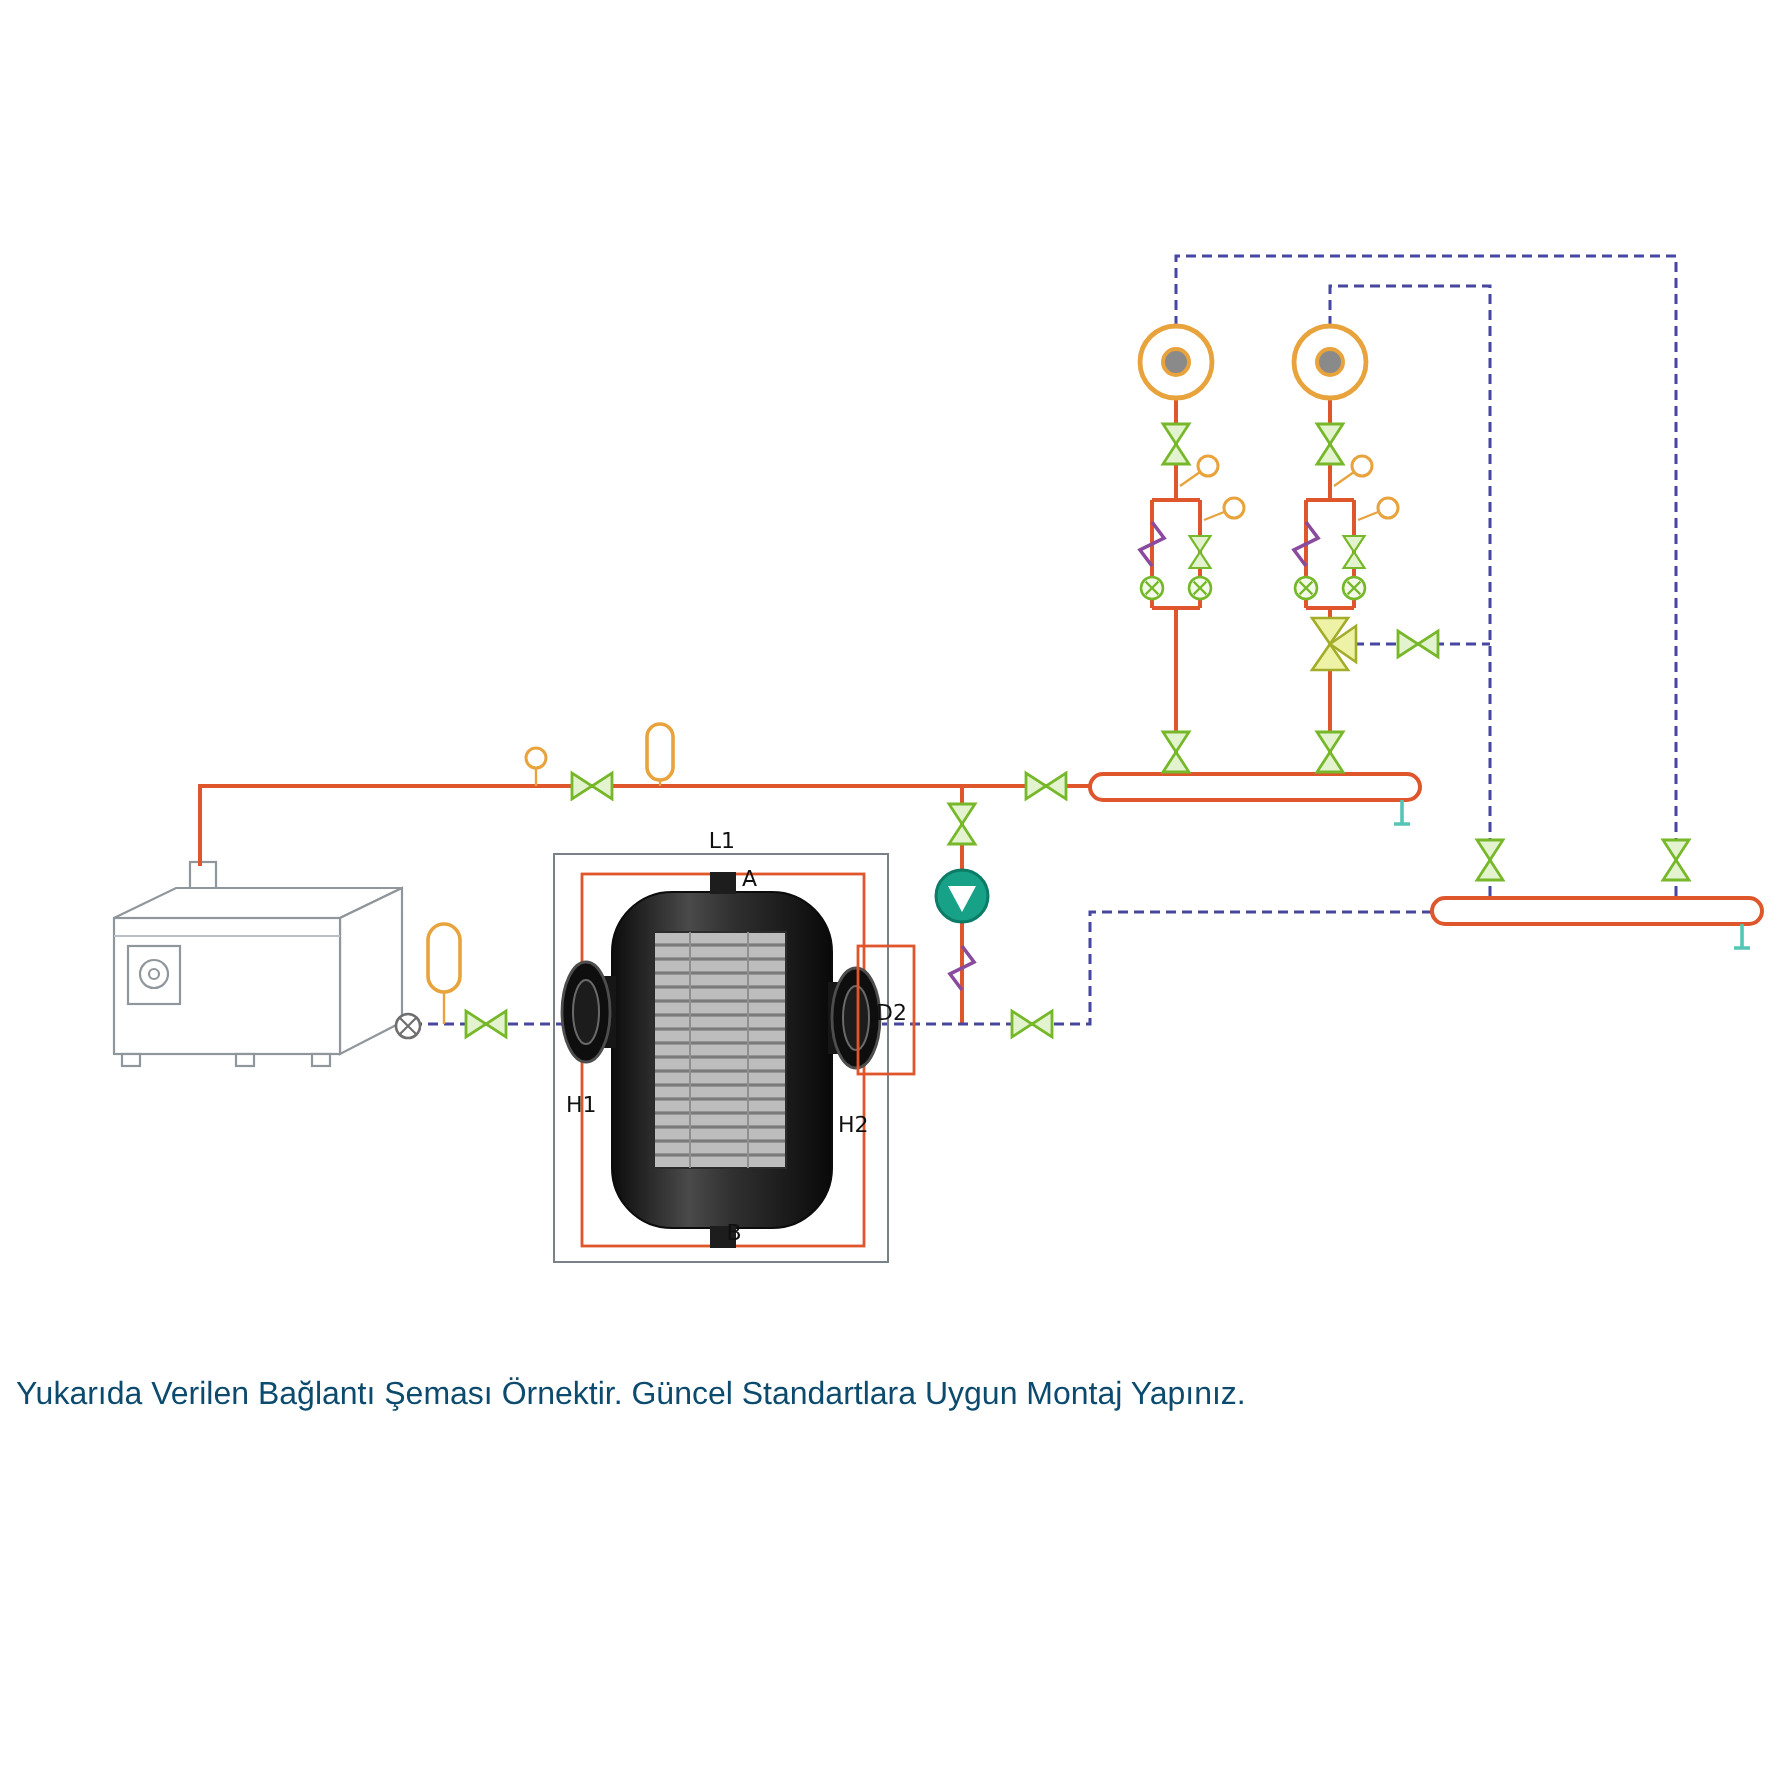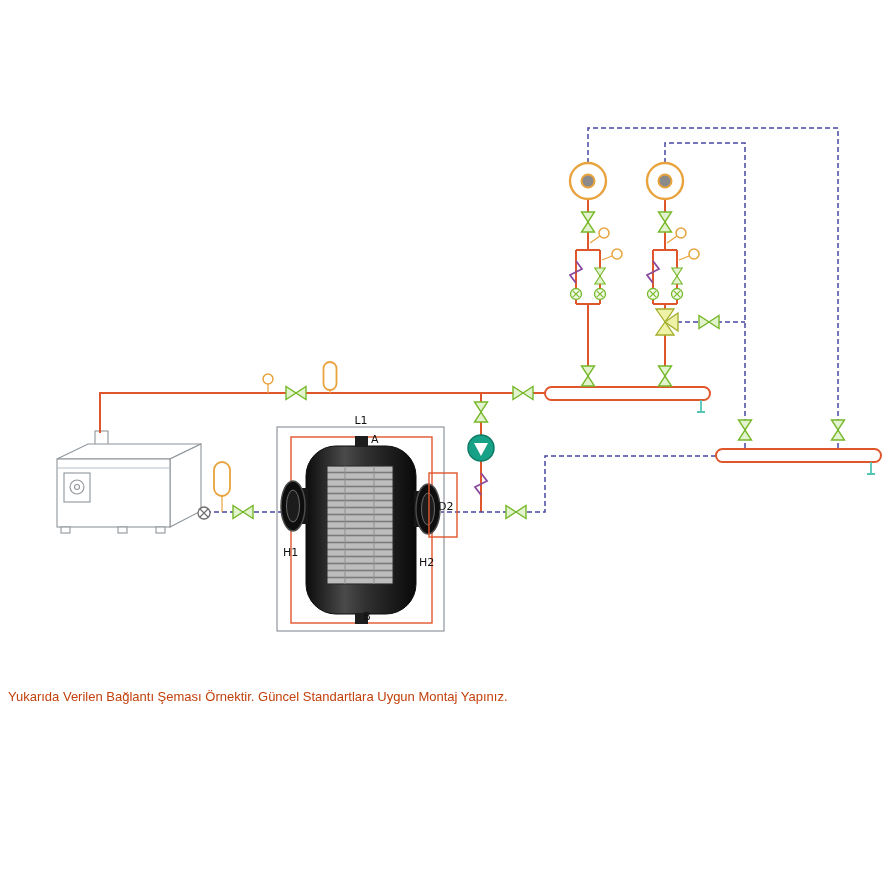--- a/index.html
+++ b/index.html
@@ -9,21 +9,21 @@
   .pipe-r{fill:none;stroke:var(--c-supply);stroke-width:2;}
   .pipe-b{fill:none;stroke:var(--c-return);stroke-width:1.5;stroke-dasharray:5 3;}
   .mani{fill:#fff;stroke:var(--c-supply);stroke-width:2;}
   .dim{fill:none;stroke:var(--c-supply);stroke-width:1.4;}
   .frame{fill:none;stroke:#7a8087;stroke-width:1;}
   .tick{fill:none;stroke:var(--c-tick);stroke-width:1.8;}
   .st-orange{fill:none;stroke:var(--c-orange);stroke-width:1.2;}
   .lbl{font:11px "DejaVu Sans",sans-serif;fill:#101010;}
   .bo{fill:#fff;stroke:#8f969c;stroke-width:1.1;}
   .bol{stroke:#b9bfc4;stroke-width:1;}
-  #caption{position:absolute;left:8px;top:689px;font-size:13px;color:#c2410c;}
+  #caption{position:absolute;left:8px;top:689px;font-size:16px;color:#0c4a6e;}
 </style>
 </head>
 <body>
 
 <div id="canvas">
 <svg width="884" height="884" viewBox="0 0 884 884">
   <defs>
     <linearGradient id="tankGrad" x1="0" y1="0" x2="1" y2="0">
       <stop offset="0" stop-color="#0c0c0c"></stop>
       <stop offset="0.35" stop-color="#4a4a4a"></stop>

